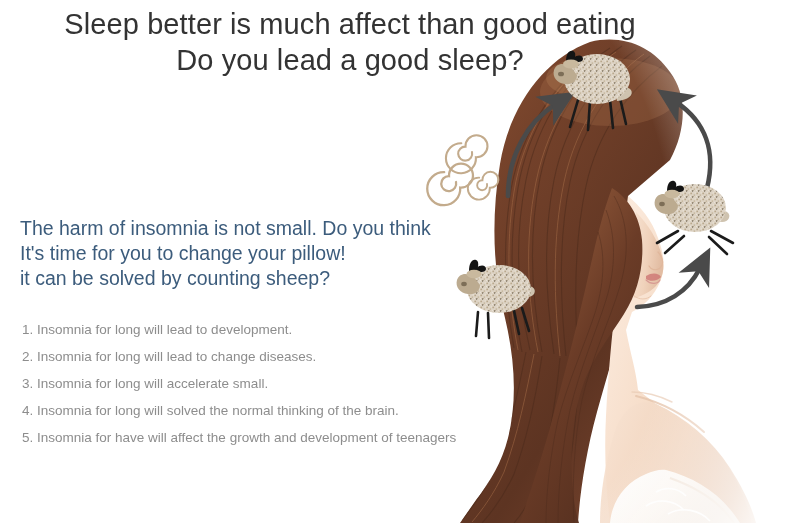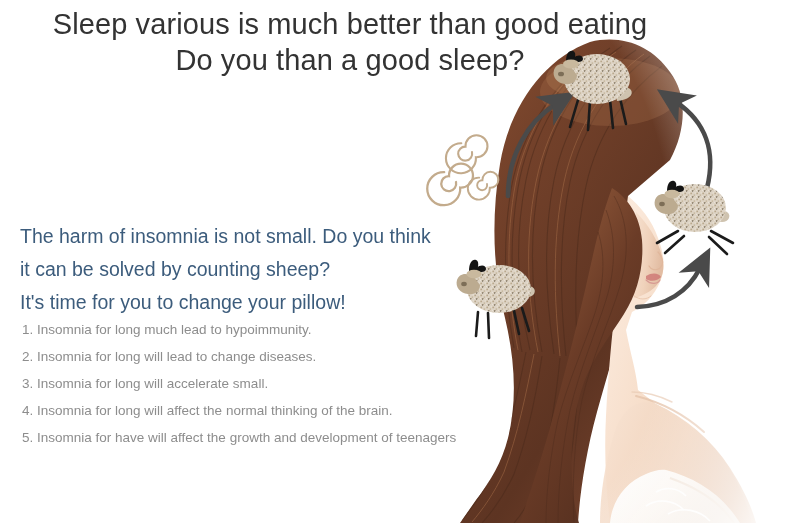--- a/index.html
+++ b/index.html
@@ -37,21 +37,21 @@
   
   .lead {
     position: absolute;
     left: 20px;
     top: 216px;
     color: #3c5c7c;
     font-size: 19.5px;
     line-height: 25px;
     z-index: 40;
   }
-  .lead span { display: block; white-space: nowrap; margin-top: 8px; }
+  .lead span { display: block; white-space: nowrap; }
 
   
   .points {
     position: absolute;
     left: 22px;
     top: 316px;
     z-index: 40;
     list-style: none;
     margin: 0;
     padding: 0;
@@ -326,46 +326,46 @@
                  C 475 295, 480 291, 480 285 Z" fill="#bcab90"></path>
         <ellipse cx="464" cy="284" rx="2.8" ry="2.2" fill="#7d6e57"></ellipse>
         <path d="M469 271 C 469 263, 472 259, 476 260 C 479 261, 479 267, 476 271 Z" fill="#141414"></path>
         <path d="M476 268 C 481 264, 486 265, 486 269 C 486 272, 481 273, 477 271 Z" fill="#141414"></path>
         <ellipse cx="474" cy="274" rx="7.5" ry="4.2" fill="#c9b99e"></ellipse>
       </g>
     </svg>
   </div>
 
   <div class="headline">
-    <span class="l1">Sleep various is much better than good eating</span>
-    <span class="l2">Do you than a good sleep?</span>
+    <span class="l1">Sleep better is much affect than good eating</span>
+    <span class="l2">Do you lead a good sleep?</span>
   </div>
 
   <div class="lead">
     <span>The harm of insomnia is not small. Do you think</span>
+    <span>It's time for you to change your pillow!</span>
     <span>it can be solved by counting sheep?</span>
-    <span>It's time for you to change your pillow!</span>
   </div>
 
   <ul class="points">
     <li>
       <span class="num">1.</span>
-      <span class="txt">Insomnia for long much lead to hypoimmunity.</span>
+      <span class="txt">Insomnia for long will lead to development.</span>
     </li>
     <li>
       <span class="num">2.</span>
       <span class="txt">Insomnia for long will lead to change diseases.</span>
     </li>
     <li>
       <span class="num">3.</span>
       <span class="txt">Insomnia for long will accelerate small.</span>
     </li>
     <li>
       <span class="num">4.</span>
-      <span class="txt">Insomnia for long will affect the normal thinking of the brain.</span>
+      <span class="txt">Insomnia for long will solved the normal thinking of the brain.</span>
     </li>
     <li>
       <span class="num">5.</span>
       <span class="txt">Insomnia for have will affect the growth and development of teenagers</span>
     </li>
   </ul>
 
 </div>
 
 </body></html>

